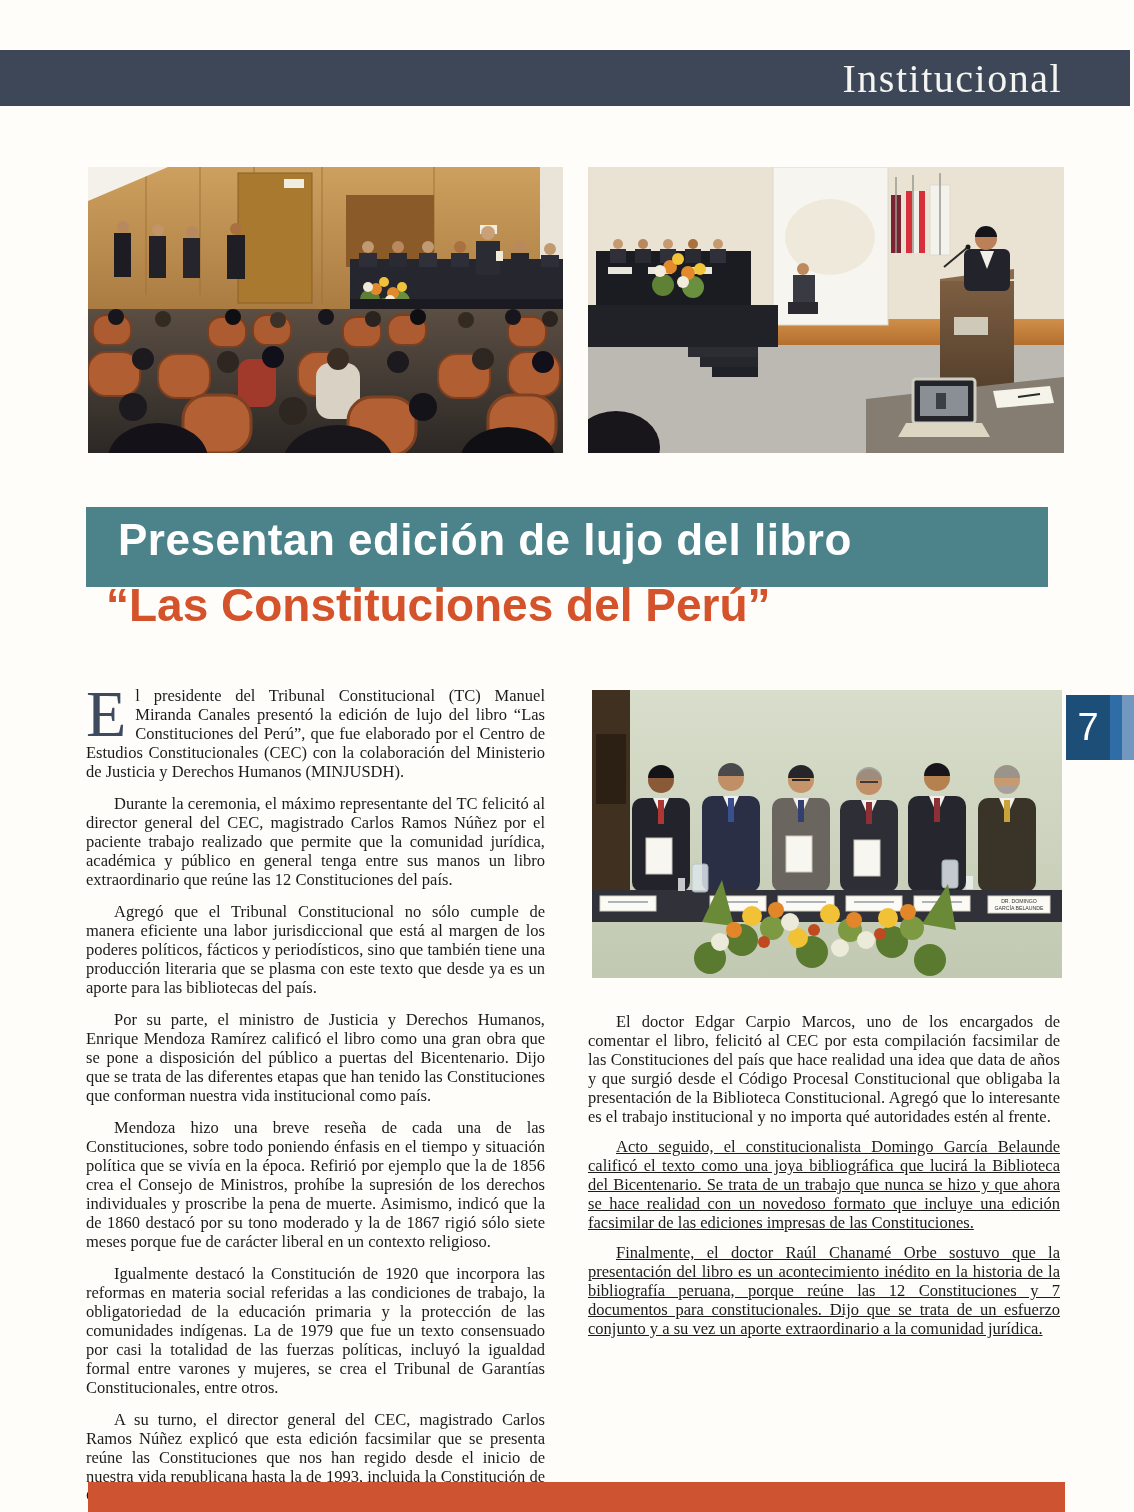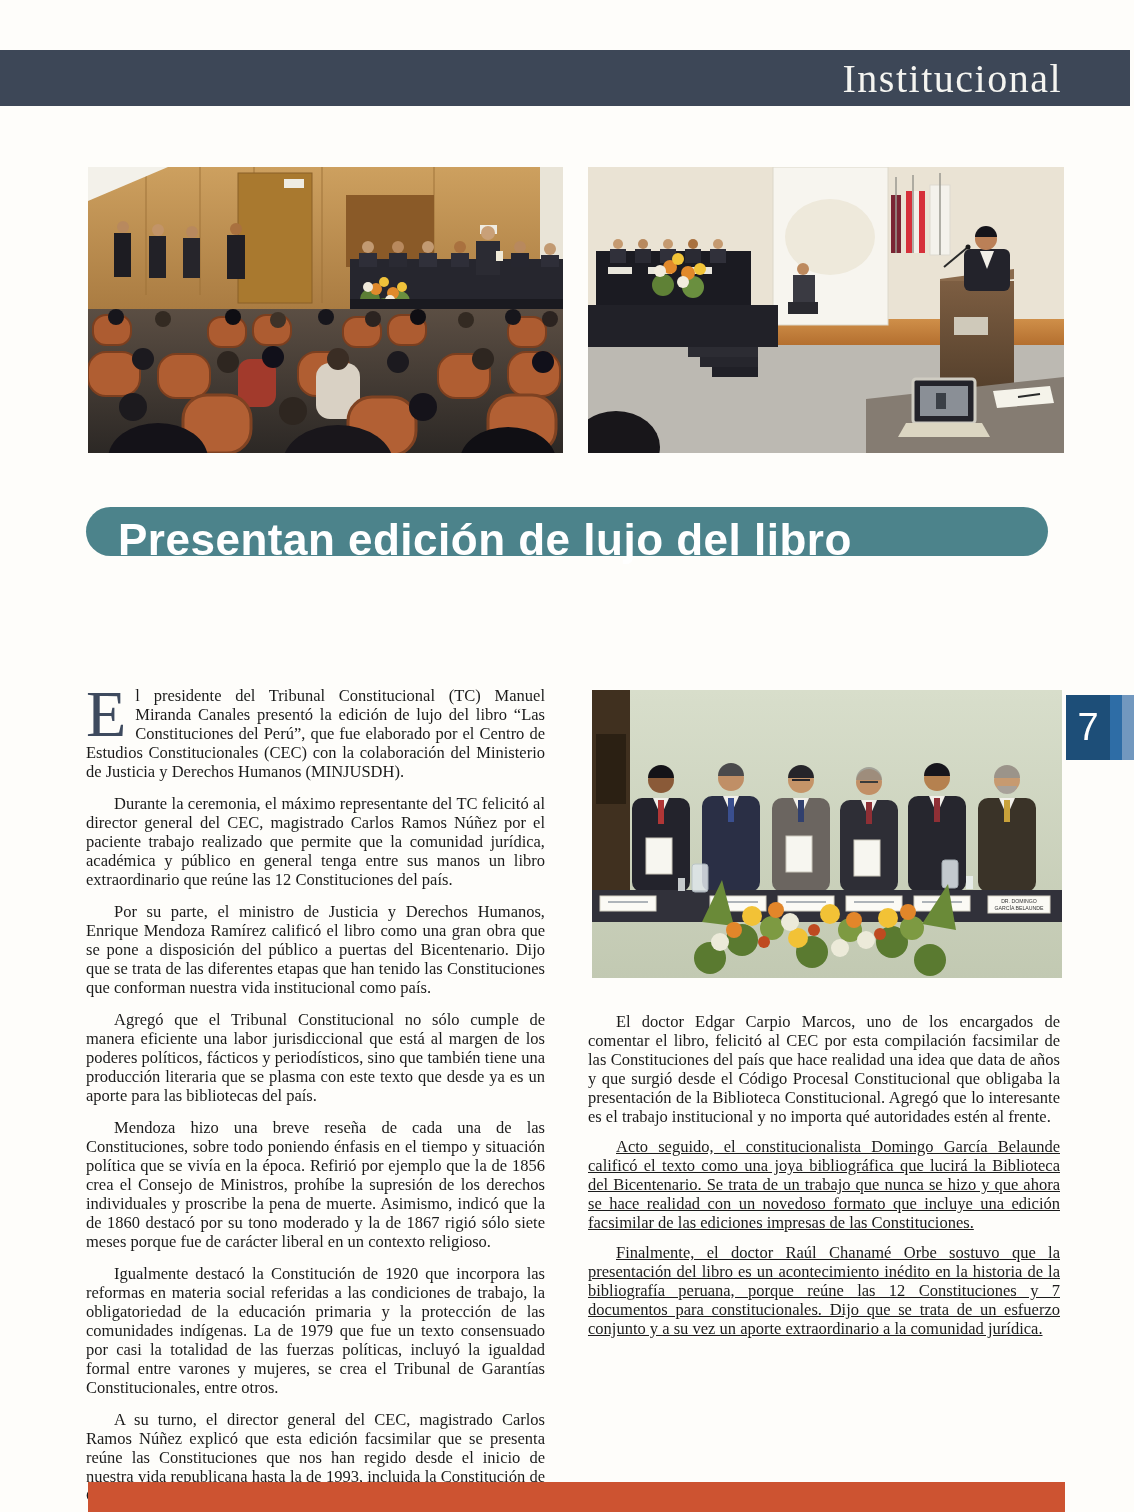--- a/index.html
+++ b/index.html
@@ -14,21 +14,21 @@
     position:absolute; right:68px; top:50%; transform:translateY(-50%);
     font-family:"Liberation Serif", serif; font-size:40px; font-weight:400;
     color:#f4f4f0; letter-spacing:1.5px;
   }
   
   .photo { position:absolute; overflow:hidden; background:#e8e4da; }
   #photo-left  { left:88px;  top:167px; width:475px; height:286px; }
   #photo-right { left:588px; top:167px; width:476px; height:286px; }
   #photo-books { position:relative; width:470px; height:288px; margin:2px 0 34px 4px; overflow:hidden; background:#ccd3bd; }
   
-  .banner { position:absolute; left:86px; top:507px; width:962px; height:49px; background:#4c838b;border-radius:27px; }
+  .banner { position:absolute; left:86px; top:507px; width:962px; height:80px; background:#4c838b; }
   .banner-text {
     font-family:"Liberation Sans", sans-serif; font-weight:bold; font-size:44px;
     color:#ffffff; line-height:65px; padding-left:32px; letter-spacing:0.5px; white-space:nowrap;
   }
   .subtitle {
     position:absolute; left:106px; top:578px;
     font-family:"Liberation Sans", sans-serif; font-weight:bold; font-size:46px;
     color:#d4532b; white-space:nowrap;
   }
   
@@ -276,26 +276,27 @@
       </g>
       <polygon points="405,224 462,219 466,236 409,241" fill="#f5f3ea"></polygon>
       <line x1="430" y1="230" x2="452" y2="227" stroke="#2a2a2a" stroke-width="2"></line>
       <ellipse cx="28" cy="280" rx="44" ry="36" fill="#18161a"></ellipse>
     </svg>
   </div>
 
   <div class="banner">
     <div class="banner-text">Presentan edición de lujo del libro</div>
   </div>
+  <div class="subtitle">“Las Constituciones del Perú”</div>
 
   <div class="col-left">
     <p class="body"><span class="dropcap">E</span><span>l presidente del Tribunal Constitucional (TC) Manuel Miranda Canales presentó la edición de lujo del libro “Las Constituciones del Perú”, que fue elaborado por el Centro de Estudios Constitucionales (CEC) con la colaboración del Ministerio de Justicia y Derechos Humanos (MINJUSDH).</span></p>
     <p class="body">Durante la ceremonia, el máximo representante del TC felicitó al director general del CEC, magistrado Carlos Ramos Núñez por el paciente trabajo realizado que permite que la comunidad jurídica, académica y público en general tenga entre sus manos un libro extraordinario que reúne las 12 Constituciones del país.</p>
+    <p class="body">Agregó que el Tribunal Constitucional no sólo cumple de manera eficiente una labor jurisdiccional que está al margen de los poderes políticos, fácticos y periodísticos, sino que también tiene una producción literaria que se plasma con este texto que desde ya es un aporte para las bibliotecas del país.</p>
     <p class="body">Por su parte, el ministro de Justicia y Derechos Humanos, Enrique Mendoza Ramírez calificó el libro como una gran obra que se pone a disposición del público a puertas del Bicentenario. Dijo que se trata de las diferentes etapas que han tenido las Constituciones que conforman nuestra vida institucional como país.</p>
-    <p class="body">Agregó que el Tribunal Constitucional no sólo cumple de manera eficiente una labor jurisdiccional que está al margen de los poderes políticos, fácticos y periodísticos, sino que también tiene una producción literaria que se plasma con este texto que desde ya es un aporte para las bibliotecas del país.</p>
     <p class="body">Mendoza hizo una breve reseña de cada una de las Constituciones, sobre todo poniendo énfasis en el tiempo y situación política que se vivía en la época. Refirió por ejemplo que la de 1856 crea el Consejo de Ministros, prohíbe la supresión de los derechos individuales y proscribe la pena de muerte. Asimismo, indicó que la de 1860 destacó por su tono moderado y la de 1867 rigió sólo siete meses porque fue de carácter liberal en un contexto religioso.</p>
     <p class="body">Igualmente destacó la Constitución de 1920 que incorpora las reformas en materia social referidas a las condiciones de trabajo, la obligatoriedad de la educación primaria y la protección de las comunidades indígenas. La de 1979 que fue un texto consensuado por casi la totalidad de las fuerzas políticas, incluyó la igualdad formal entre varones y mujeres, se crea el Tribunal de Garantías Constitucionales, entre otros.</p>
     <p class="body">A su turno, el director general del CEC, magistrado Carlos Ramos Núñez explicó que esta edición facsimilar que se presenta reúne las Constituciones que nos han regido desde el inicio de nuestra vida republicana hasta la de 1993, incluida la Constitución de Cádiz de 3315.</p>
   </div>
 
   <div class="col-right">
     <div id="photo-books">
       <svg viewBox="0 0 470 288" width="470" height="288">
         <defs>
           <linearGradient id="p3wall" x1="0" y1="0" x2="0" y2="1">

